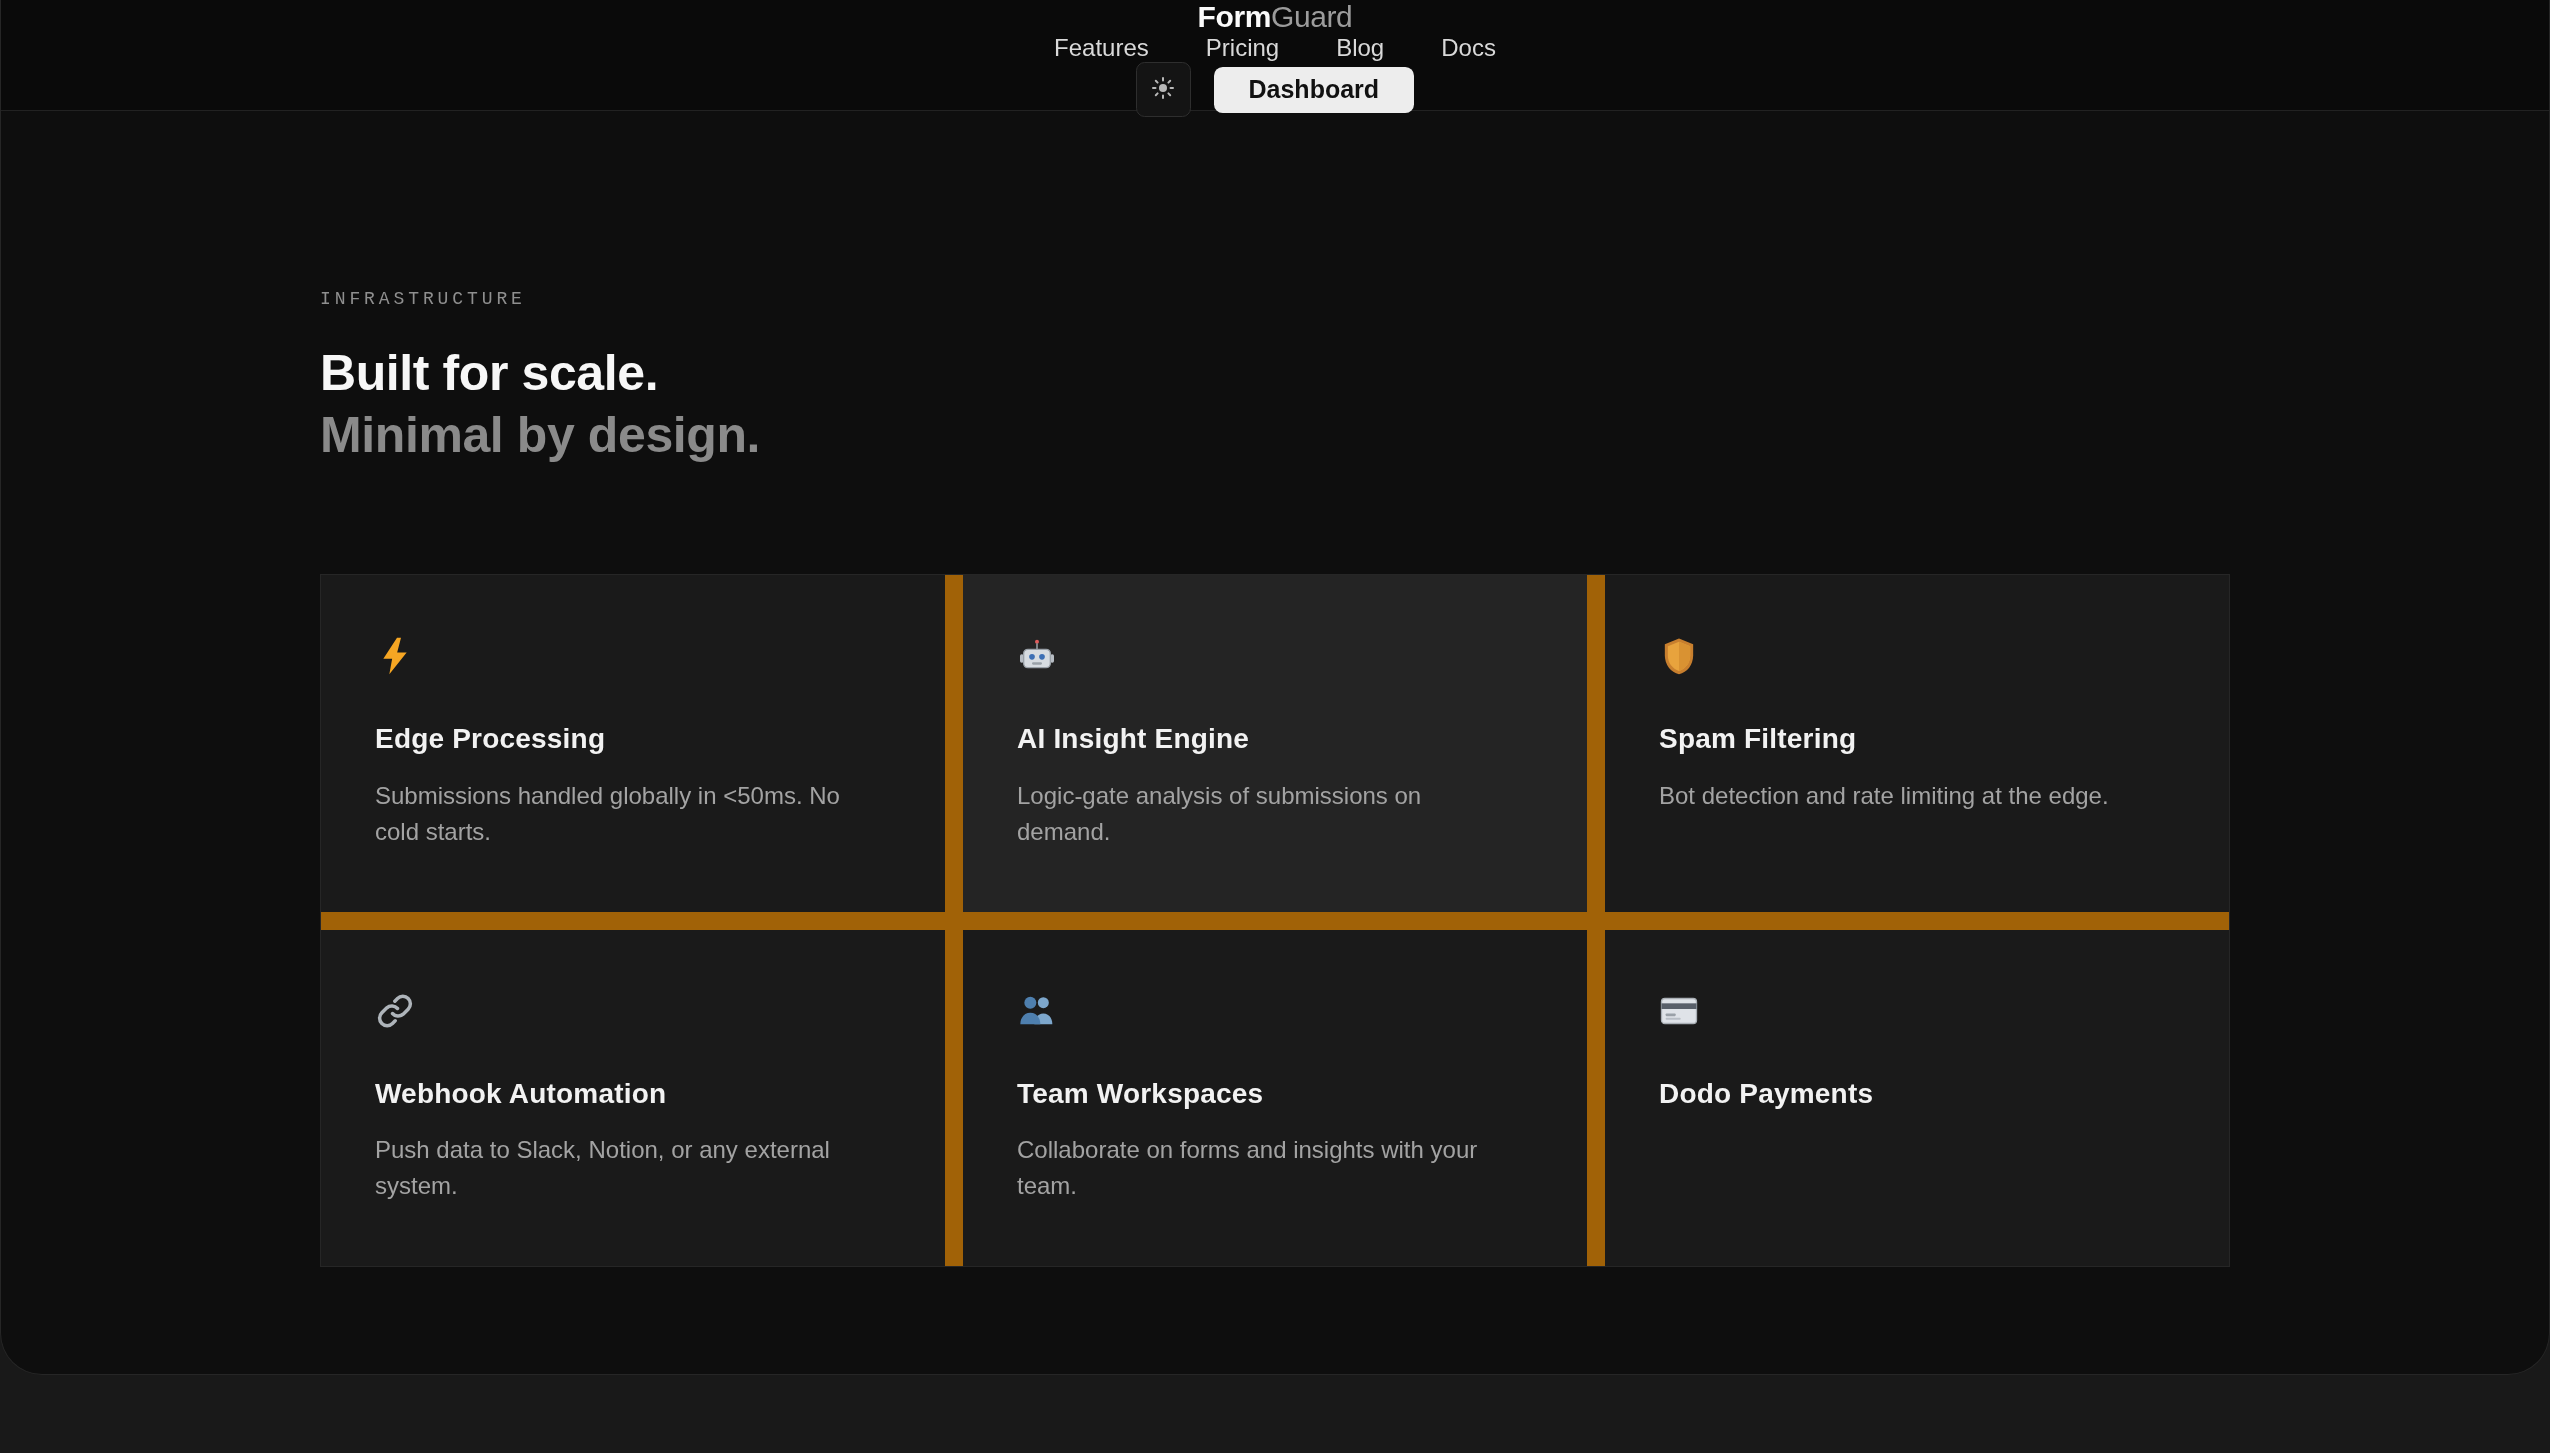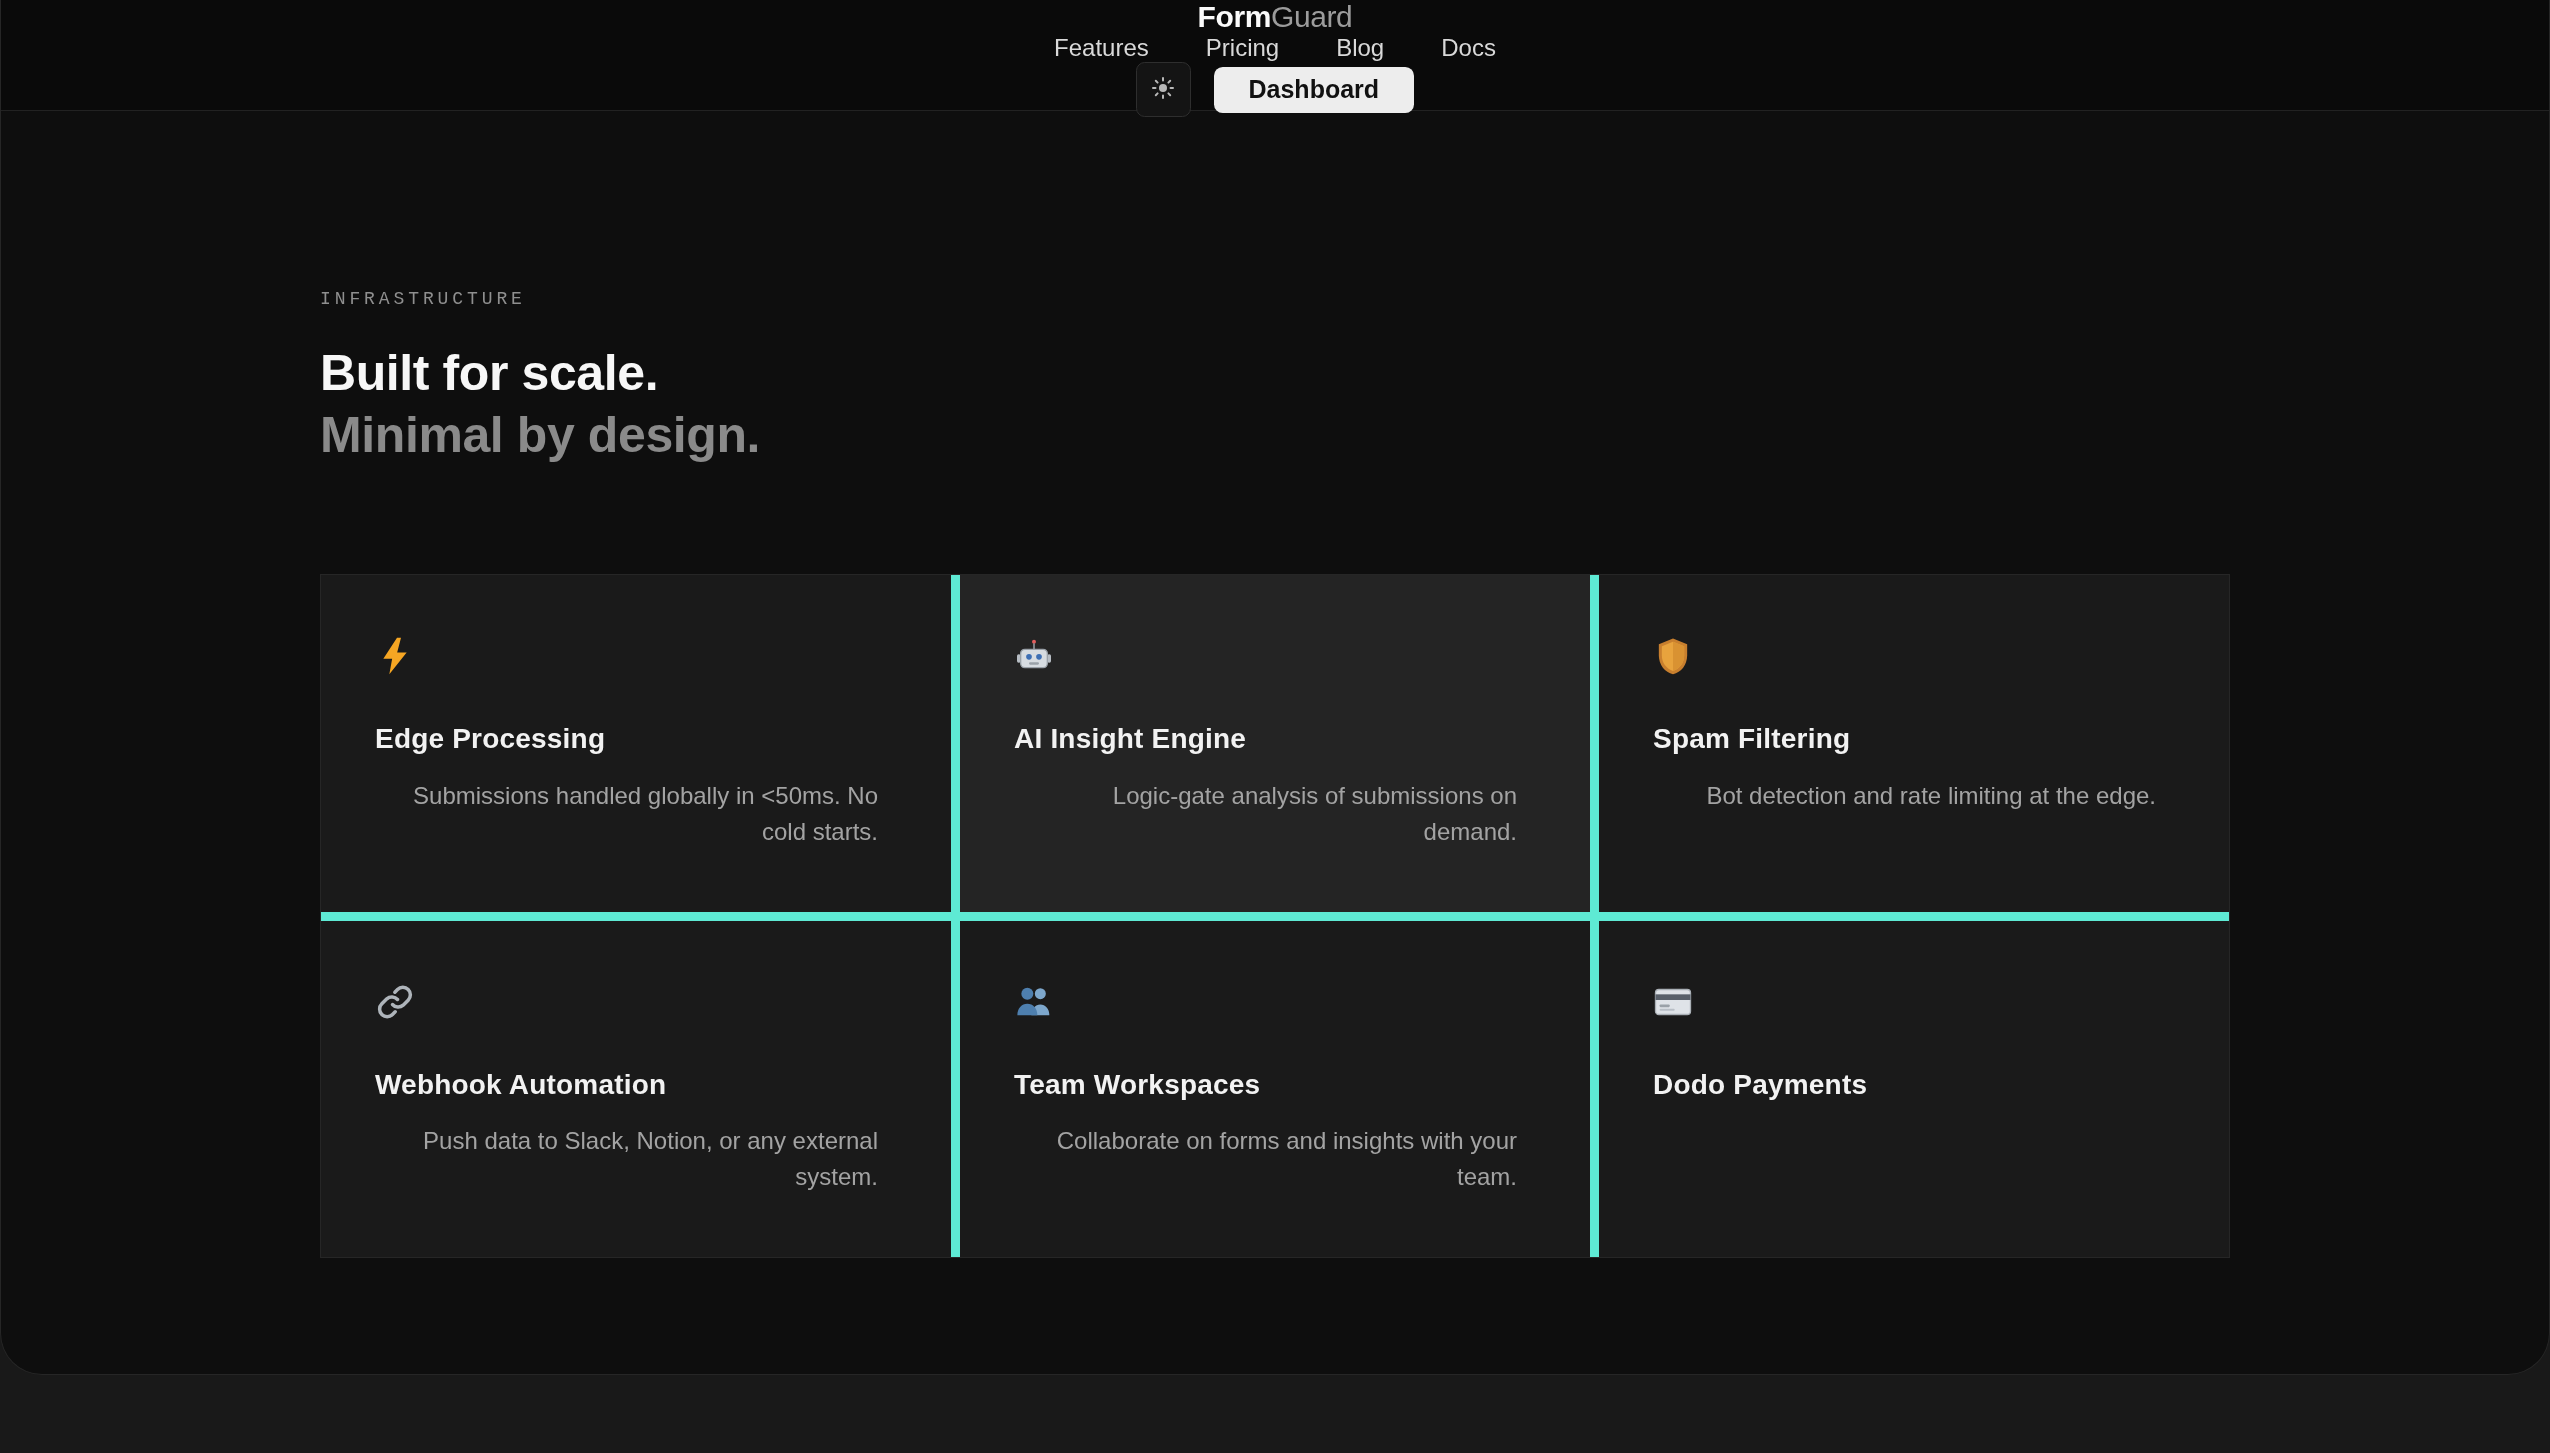--- a/index.html
+++ b/index.html
@@ -107,22 +107,22 @@
   .headline .muted {
     display: block;
     color: #8a8a8a;
   }
 
   
   .features {
     margin: 108px 319px 0;
     display: grid;
     grid-template-columns: repeat(3, 1fr);
-    gap: 9px;
-    background: #5eead4;
+    gap: 18px;
+    background: #a16207;
     border: 0.9px solid #262626;
   }
   .card {
     background: #1a1a1a;
     padding: 61px 54px 62px;
     cursor: pointer;
   }
   .card.highlight { background: #242424; }
   .card-icon { height: 42px; }
   .card-icon svg { width: 40px; height: 40px; display: block; }
@@ -132,21 +132,20 @@
     font-weight: 700;
     letter-spacing: 0.2px;
     color: #f2f2f2;
   }
   .card-desc {
     margin: 22.6px 0 0;
     font-size: 24px;
     line-height: 36px;
     color: #a3a3a3;
     max-width: 503px;
-    text-align: right;
   }
 
   .footer-strip {
     height: 79px;
     background: #191919;
   }
 </style>
 </head>
 <body>
 

